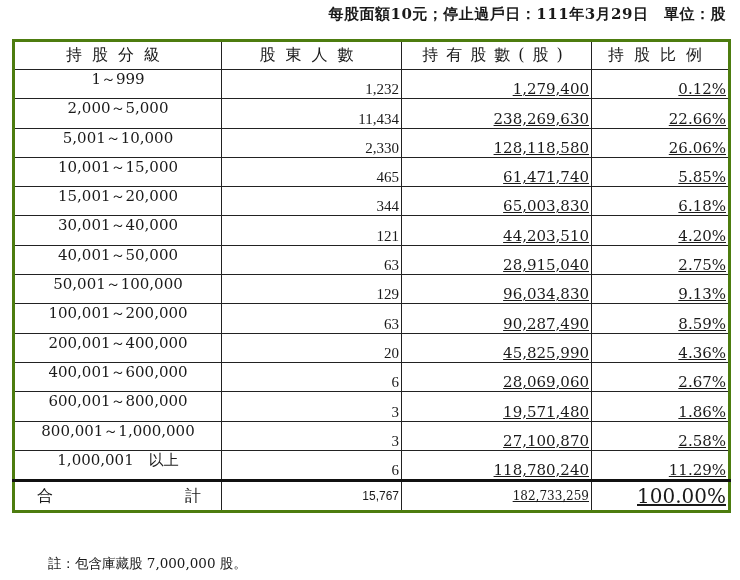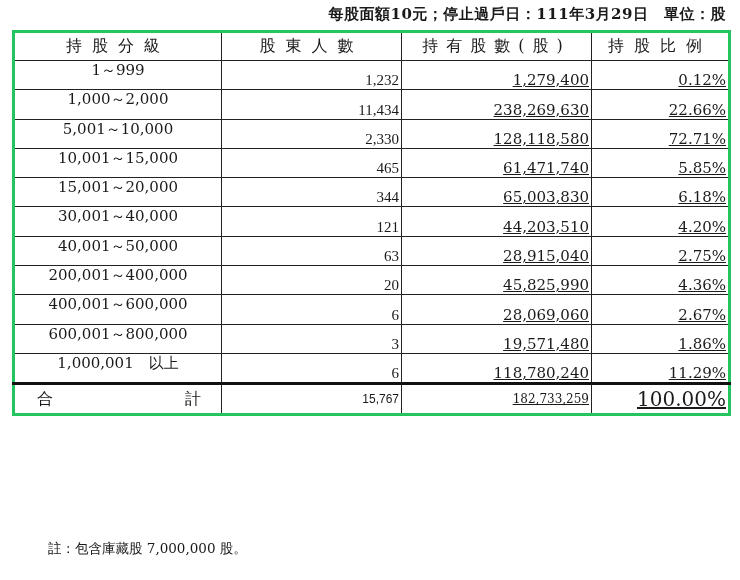--- a/index.html
+++ b/index.html
@@ -1,30 +1,30 @@
 <!DOCTYPE html>
 <html><head>
 <meta charset="utf-8">
 <style>
   html, body { margin: 0; padding: 0; background: #ffffff; }
   body { width: 740px; height: 580px; position: relative; overflow: hidden;
          font-family: "DejaVu Serif", "Liberation Serif", serif; color: #1a1a1a; }
   .caption { position: absolute; top: 5px; right: 14px; font-size: 15px; letter-spacing: 0.5px; white-space: nowrap; font-weight: bold; }
-  table.dist { position: absolute; left: 12px; top: 30px; width: 716px; border-collapse: collapse;
-               border: 3px solid #22c55e; table-layout: fixed; }
+  table.dist { position: absolute; left: 12px; top: 39px; width: 716px; border-collapse: collapse;
+               border: 3px solid #4d7c0f; table-layout: fixed; }
   table.dist td, table.dist th { border: 1.5px solid #222; padding: 0 2px; height: 28.3px; font-weight: normal; font-size: 15px; }
   table.dist th { height: 27px; letter-spacing: 10px; text-align: center; font-size: 16px; }
   col.c1 { width: 208px; } col.c2 { width: 180px; } col.c3 { width: 190px; } col.c4 { width: 138px; }
   td.range { text-align: center; vertical-align: top; padding-top: 3px; font-size: 15.5px; }
   td.num { text-align: right; vertical-align: bottom; padding-bottom: 1px; font-family: "Liberation Sans Narrow", "Liberation Serif", serif; }
   td.pct, td.shares { text-align: right; vertical-align: bottom; padding-bottom: 1px; text-decoration: underline; }
   tr.total td { border-top: 3px solid #111; height: 28px; vertical-align: middle; }
   .tl-cell { position: relative; }
   .tl-wrap { display: flex; justify-content: space-between; padding: 0 18px 0 20px; font-size: 16px; }
-  .note { position: absolute; left: 48px; top: 540px; font-size: 13.5px; }
+  .note { position: absolute; left: 48px; top: 555px; font-size: 13.5px; }
 </style>
 </head>
 <body>
 
 <div class="caption">每股面額10元；停止過戶日：111年3月29日　單位：股</div>
 
 <table class="dist">
   <colgroup>
       <col class="c1">
       <col class="c2">
@@ -40,30 +40,30 @@
     </tr>
   </thead>
   <tbody id="rows">
       <tr>
         <td class="range">1～999</td>
         <td class="num">1,232</td>
         <td class="shares">1,279,400</td>
         <td class="pct">0.12%</td>
       </tr>
       <tr>
-        <td class="range">1,000～2,000</td>
+        <td class="range">2,000～5,000</td>
         <td class="num">11,434</td>
         <td class="shares">238,269,630</td>
         <td class="pct">22.66%</td>
       </tr>
       <tr>
         <td class="range">5,001～10,000</td>
         <td class="num">2,330</td>
         <td class="shares">128,118,580</td>
-        <td class="pct">72.71%</td>
+        <td class="pct">26.06%</td>
       </tr>
       <tr>
         <td class="range">10,001～15,000</td>
         <td class="num">465</td>
         <td class="shares">61,471,740</td>
         <td class="pct">5.85%</td>
       </tr>
       <tr>
         <td class="range">15,001～20,000</td>
         <td class="num">344</td>
@@ -76,36 +76,54 @@
         <td class="shares">44,203,510</td>
         <td class="pct">4.20%</td>
       </tr>
       <tr>
         <td class="range">40,001～50,000</td>
         <td class="num">63</td>
         <td class="shares">28,915,040</td>
         <td class="pct">2.75%</td>
       </tr>
       <tr>
+        <td class="range">50,001～100,000</td>
+        <td class="num">129</td>
+        <td class="shares">96,034,830</td>
+        <td class="pct">9.13%</td>
+      </tr>
+      <tr>
+        <td class="range">100,001～200,000</td>
+        <td class="num">63</td>
+        <td class="shares">90,287,490</td>
+        <td class="pct">8.59%</td>
+      </tr>
+      <tr>
         <td class="range">200,001～400,000</td>
         <td class="num">20</td>
         <td class="shares">45,825,990</td>
         <td class="pct">4.36%</td>
       </tr>
       <tr>
         <td class="range">400,001～600,000</td>
         <td class="num">6</td>
         <td class="shares">28,069,060</td>
         <td class="pct">2.67%</td>
       </tr>
       <tr>
         <td class="range">600,001～800,000</td>
         <td class="num">3</td>
         <td class="shares">19,571,480</td>
         <td class="pct">1.86%</td>
+      </tr>
+      <tr>
+        <td class="range">800,001～1,000,000</td>
+        <td class="num">3</td>
+        <td class="shares">27,100,870</td>
+        <td class="pct">2.58%</td>
       </tr>
       <tr>
         <td class="range">1,000,001　以上</td>
         <td class="num">6</td>
         <td class="shares">118,780,240</td>
         <td class="pct">11.29%</td>
       </tr>
     </tbody>
   <tfoot>
     <tr class="total">

